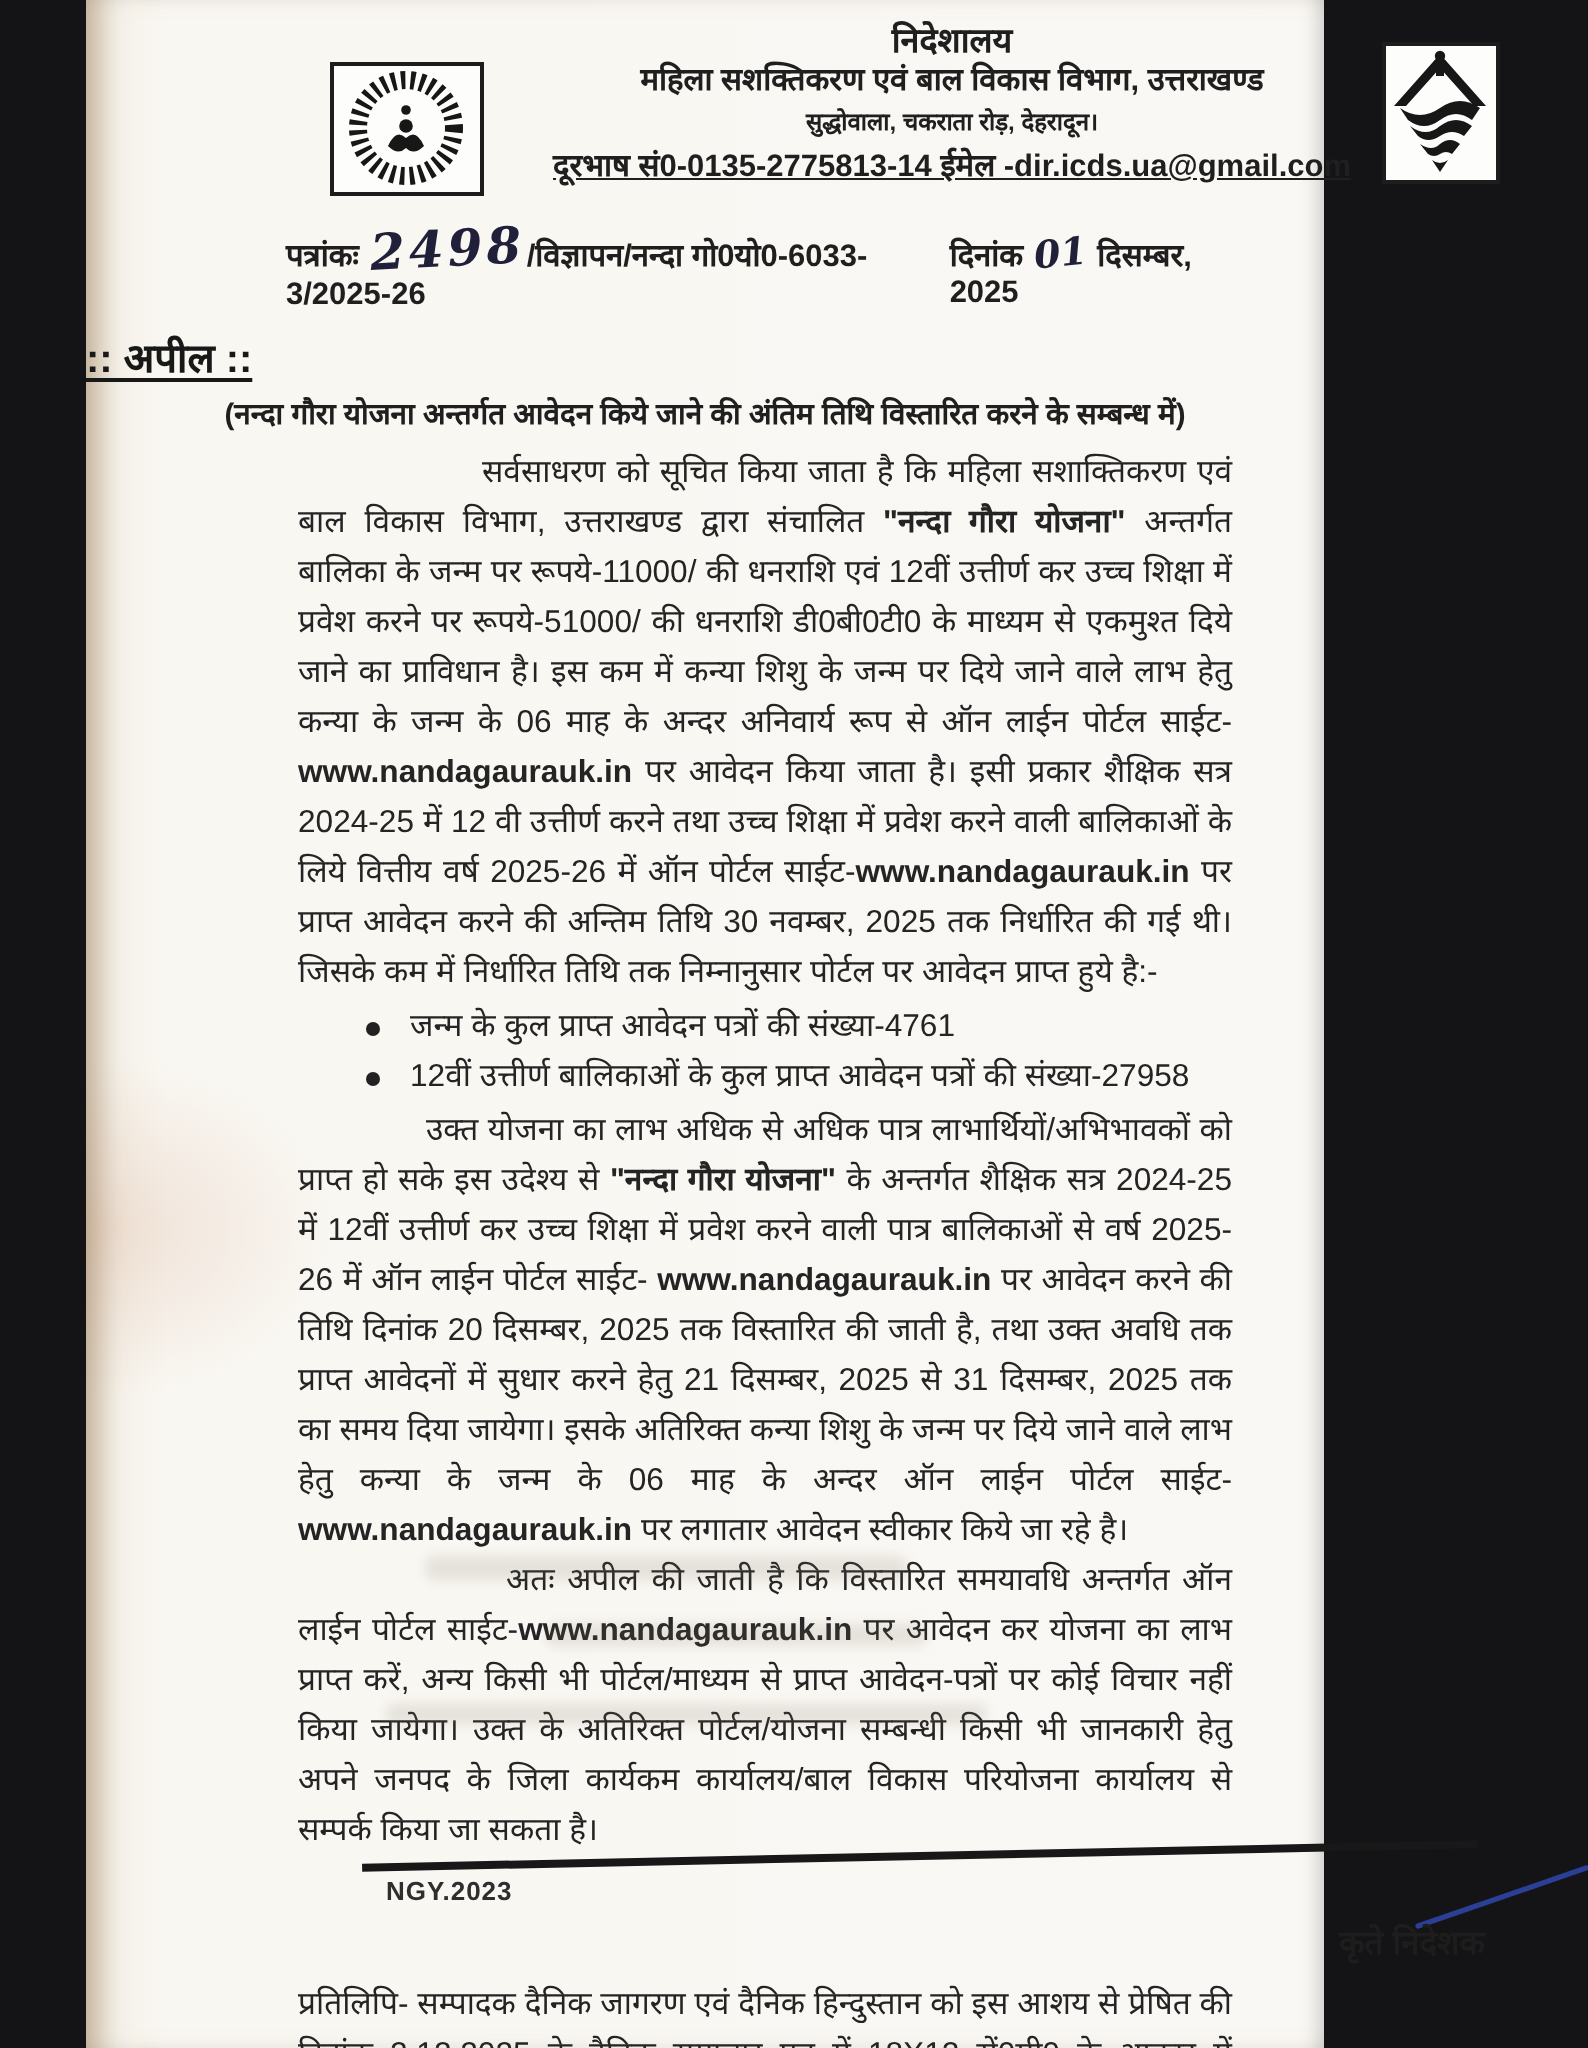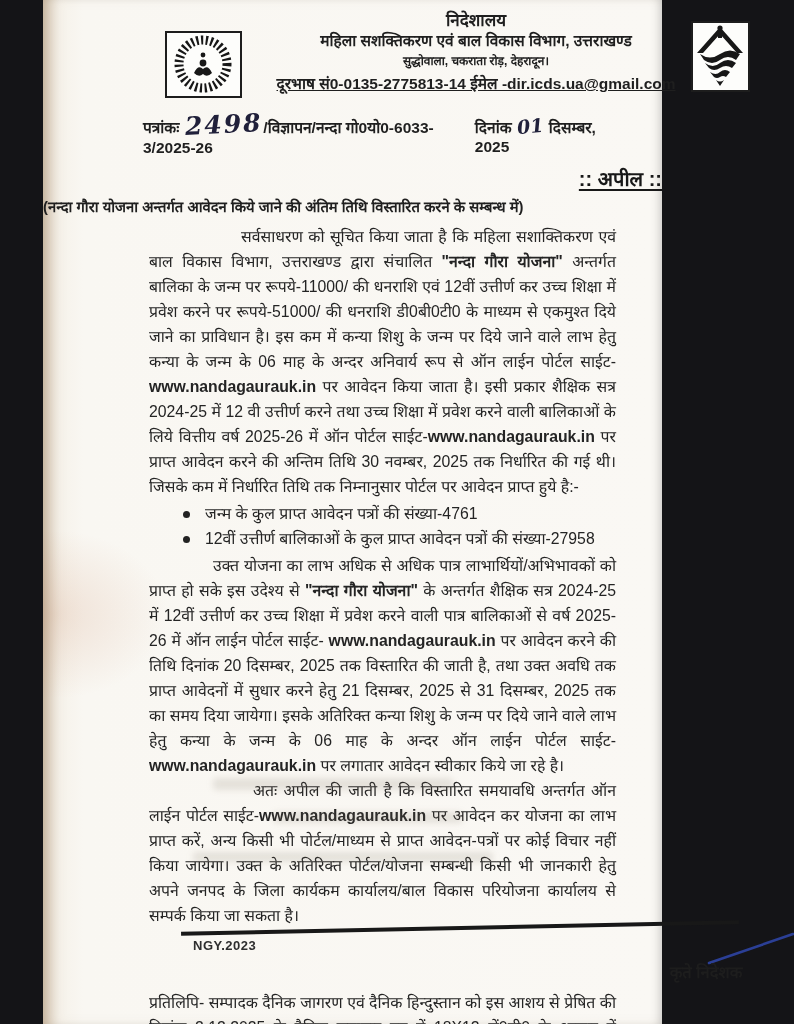--- a/index.html
+++ b/index.html
@@ -22,23 +22,23 @@
   .hdr-text { position:absolute; left:218px; top:10px; width:430px; text-align:center; font-weight:700; color:#1f1f1f; }
   .hdr-text .l1 { font-size:17px; line-height:21px; }
   .hdr-text .l2 { font-size:15.5px; line-height:20px; }
   .hdr-text .l3 { font-size:12px; line-height:20px; }
   .hdr-text .l4 { font-size:15.5px; line-height:22px; text-decoration:underline; margin-top:2px; }
   
   .ref { display:flex; justify-content:space-between; align-items:baseline; margin:6px 40px 0 100px; font-weight:700; font-size:15.5px; color:#1f1f1f; }
   .hand { font-family:"DejaVu Serif",serif; font-style:italic; color:#20203a; }
   .hand-num { font-size:25px; letter-spacing:2px; transform:rotate(-3deg); display:inline-block; margin:0 1px; }
   .hand-date { font-size:19px; display:inline-block; transform:rotate(-6deg); margin:0 1px; }
-  .title { text-align:right; font-size:20px; font-weight:700; margin-top:8px; color:#181818; }
+  .title { text-align:left; font-size:20px; font-weight:700; margin-top:8px; color:#181818; }
   .title span { text-decoration:underline; text-underline-offset:3px; }
-  .subtitle { font-size:14.8px; font-weight:700; margin-top:4px; color:#1f1f1f; }
+  .subtitle { text-align:center; font-size:14.8px; font-weight:700; margin-top:4px; color:#1f1f1f; }
   
   .content { padding:8px 46px 0 106px; font-size:15.8px; line-height:25px; text-align:justify; color:#242424; }
   .para { margin:0; }
   .ind1 { text-indent:92px; }
   .ind2 { text-indent:64px; }
   .ind3 { text-indent:104px; }
   .b { font-weight:700; }
   ul.bullets { list-style:none; margin:2px 0 2px 26px; }
   ul.bullets li { position:relative; padding-left:30px; text-align:left; }
   ul.bullets li::before { content:""; position:absolute; left:8px; top:10px; width:7px; height:7px; border-radius:50%; background:#222; }

